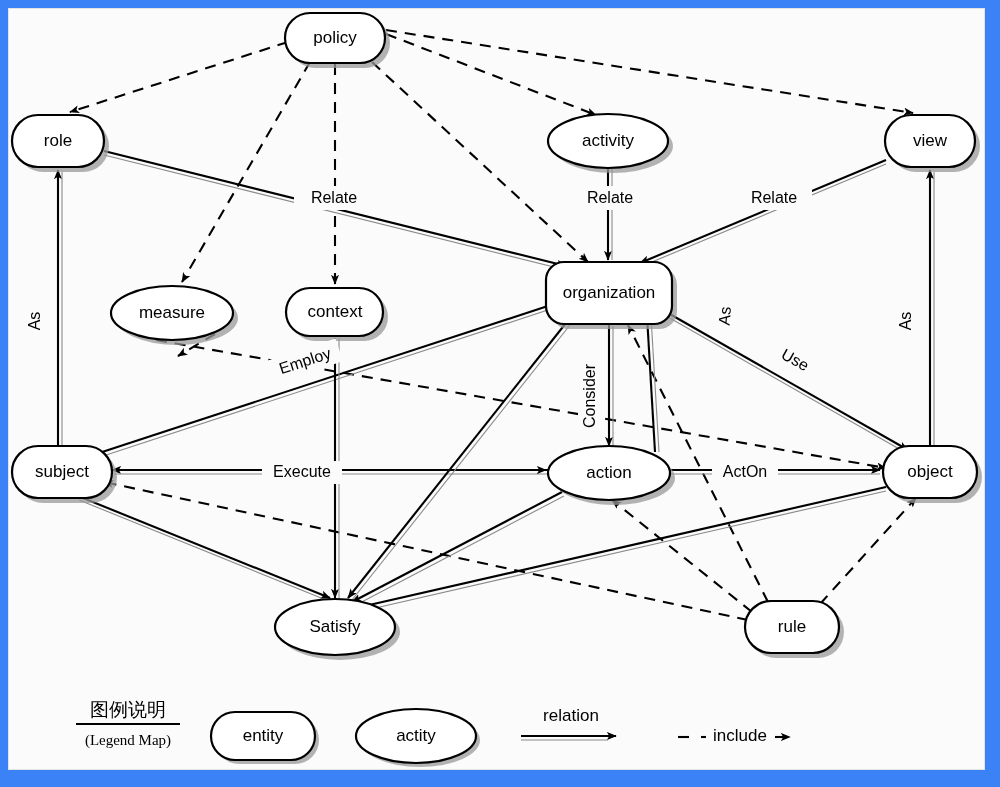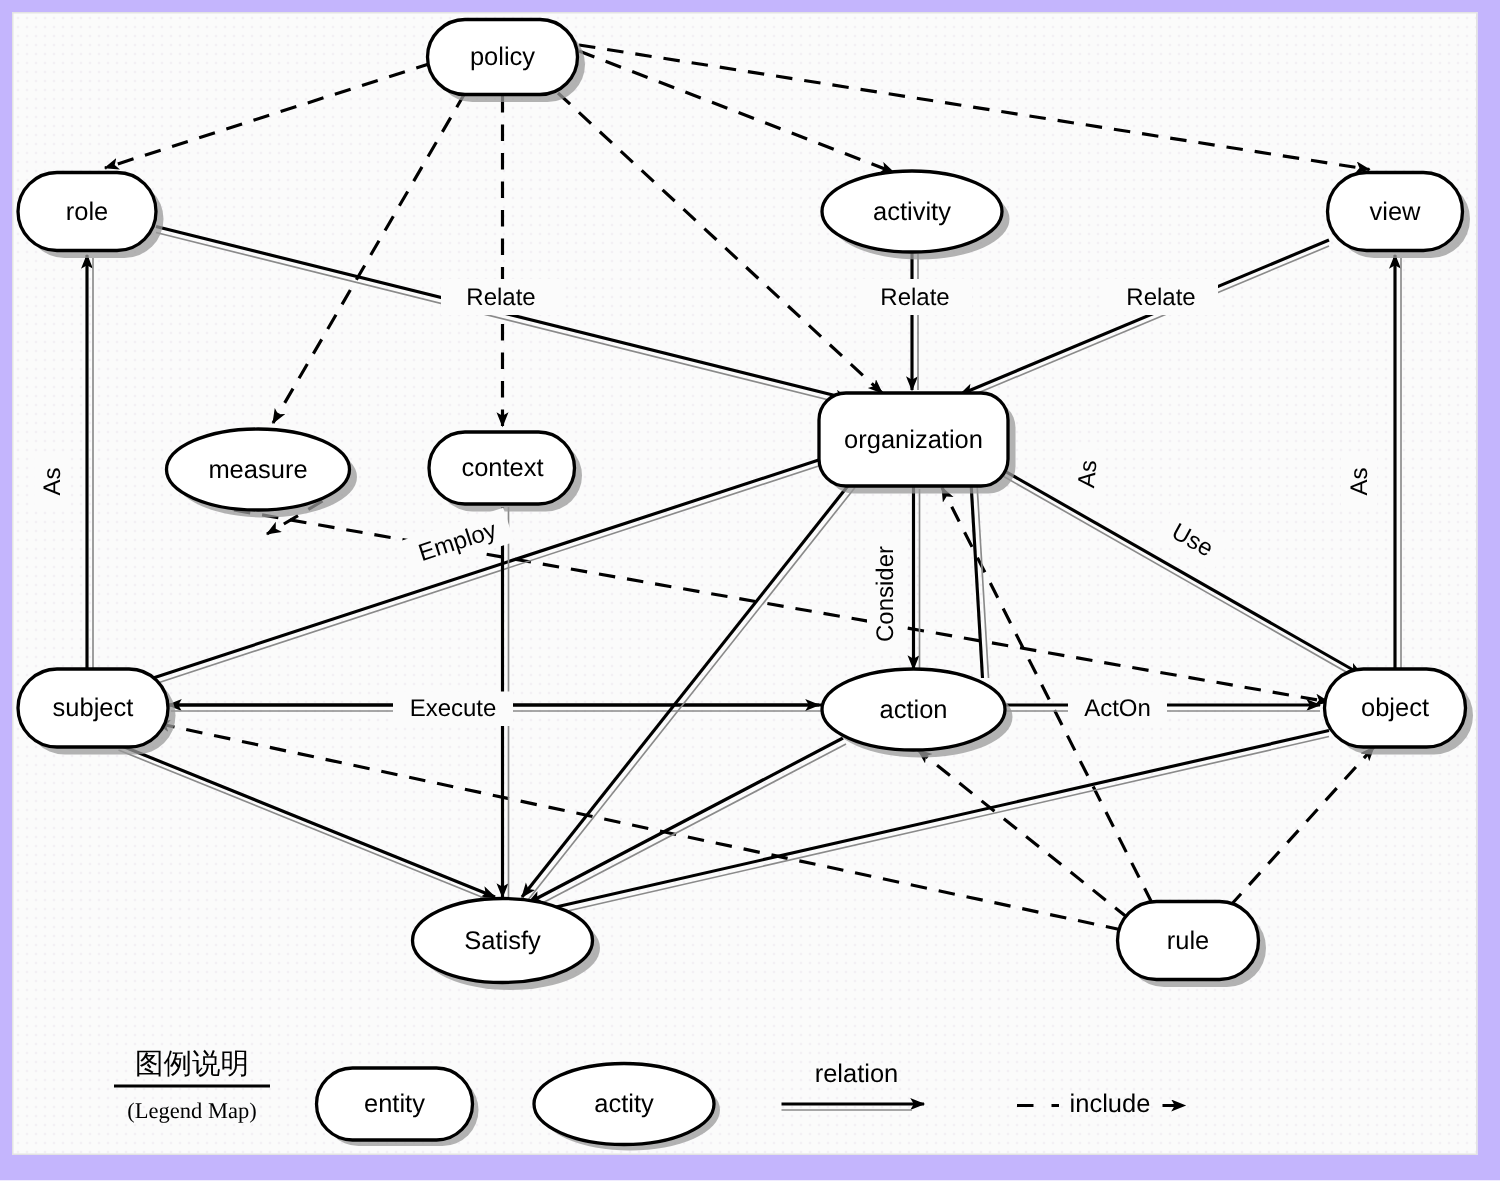--- a/index.html
+++ b/index.html
@@ -1,20 +1,20 @@
 <!DOCTYPE html>
 <html><head>
 <meta charset="utf-8">
 <style>
   html,body{margin:0;padding:0;background:#ffffff;}
   body{font-family:"Liberation Sans",sans-serif;}
   #page{
     position:relative;
     width:1000px;height:787px;
-    background:#c4b5fd;
+    background:#3b82f6;
     overflow:hidden;
   }
   .canvas{
     position:absolute;left:8px;top:8px;
     width:975px;height:760px;
     background-color:#fbfbfb;
     background-image:
       radial-gradient(circle, #e7e0ea 0.6px, transparent 0.7px);
     background-size:6px 6px;
     border:1px solid #e3e3e3;

